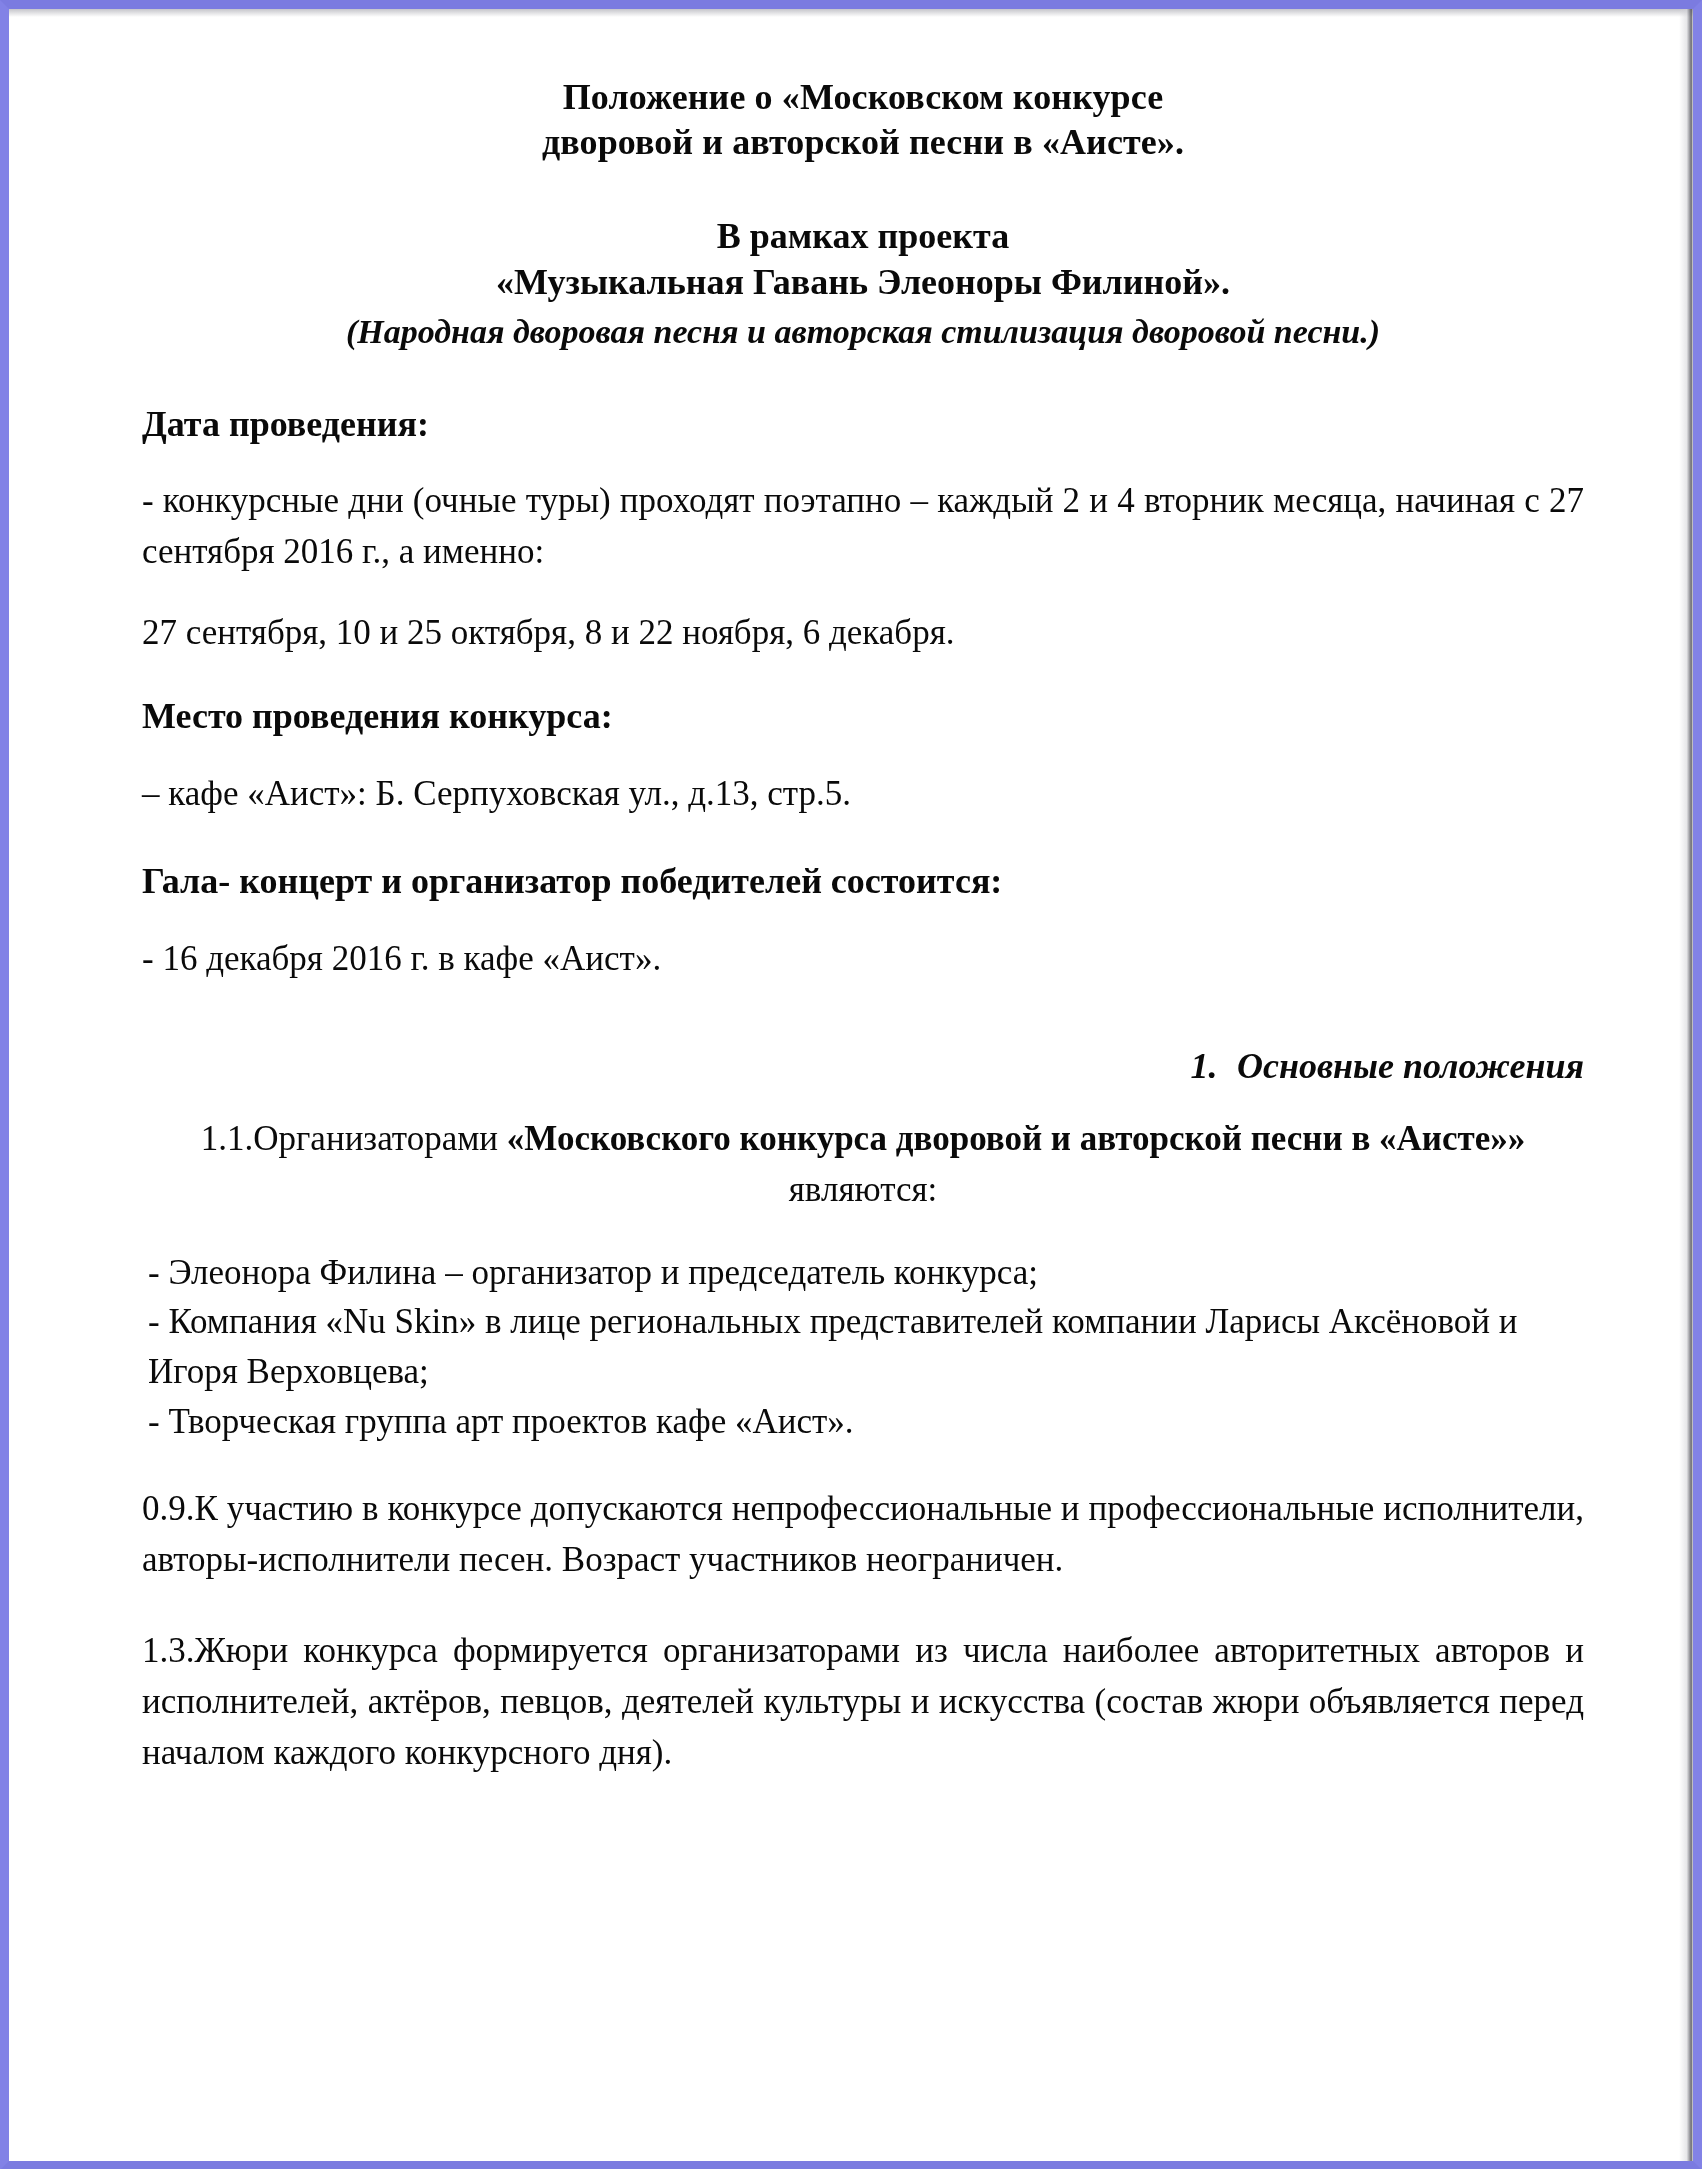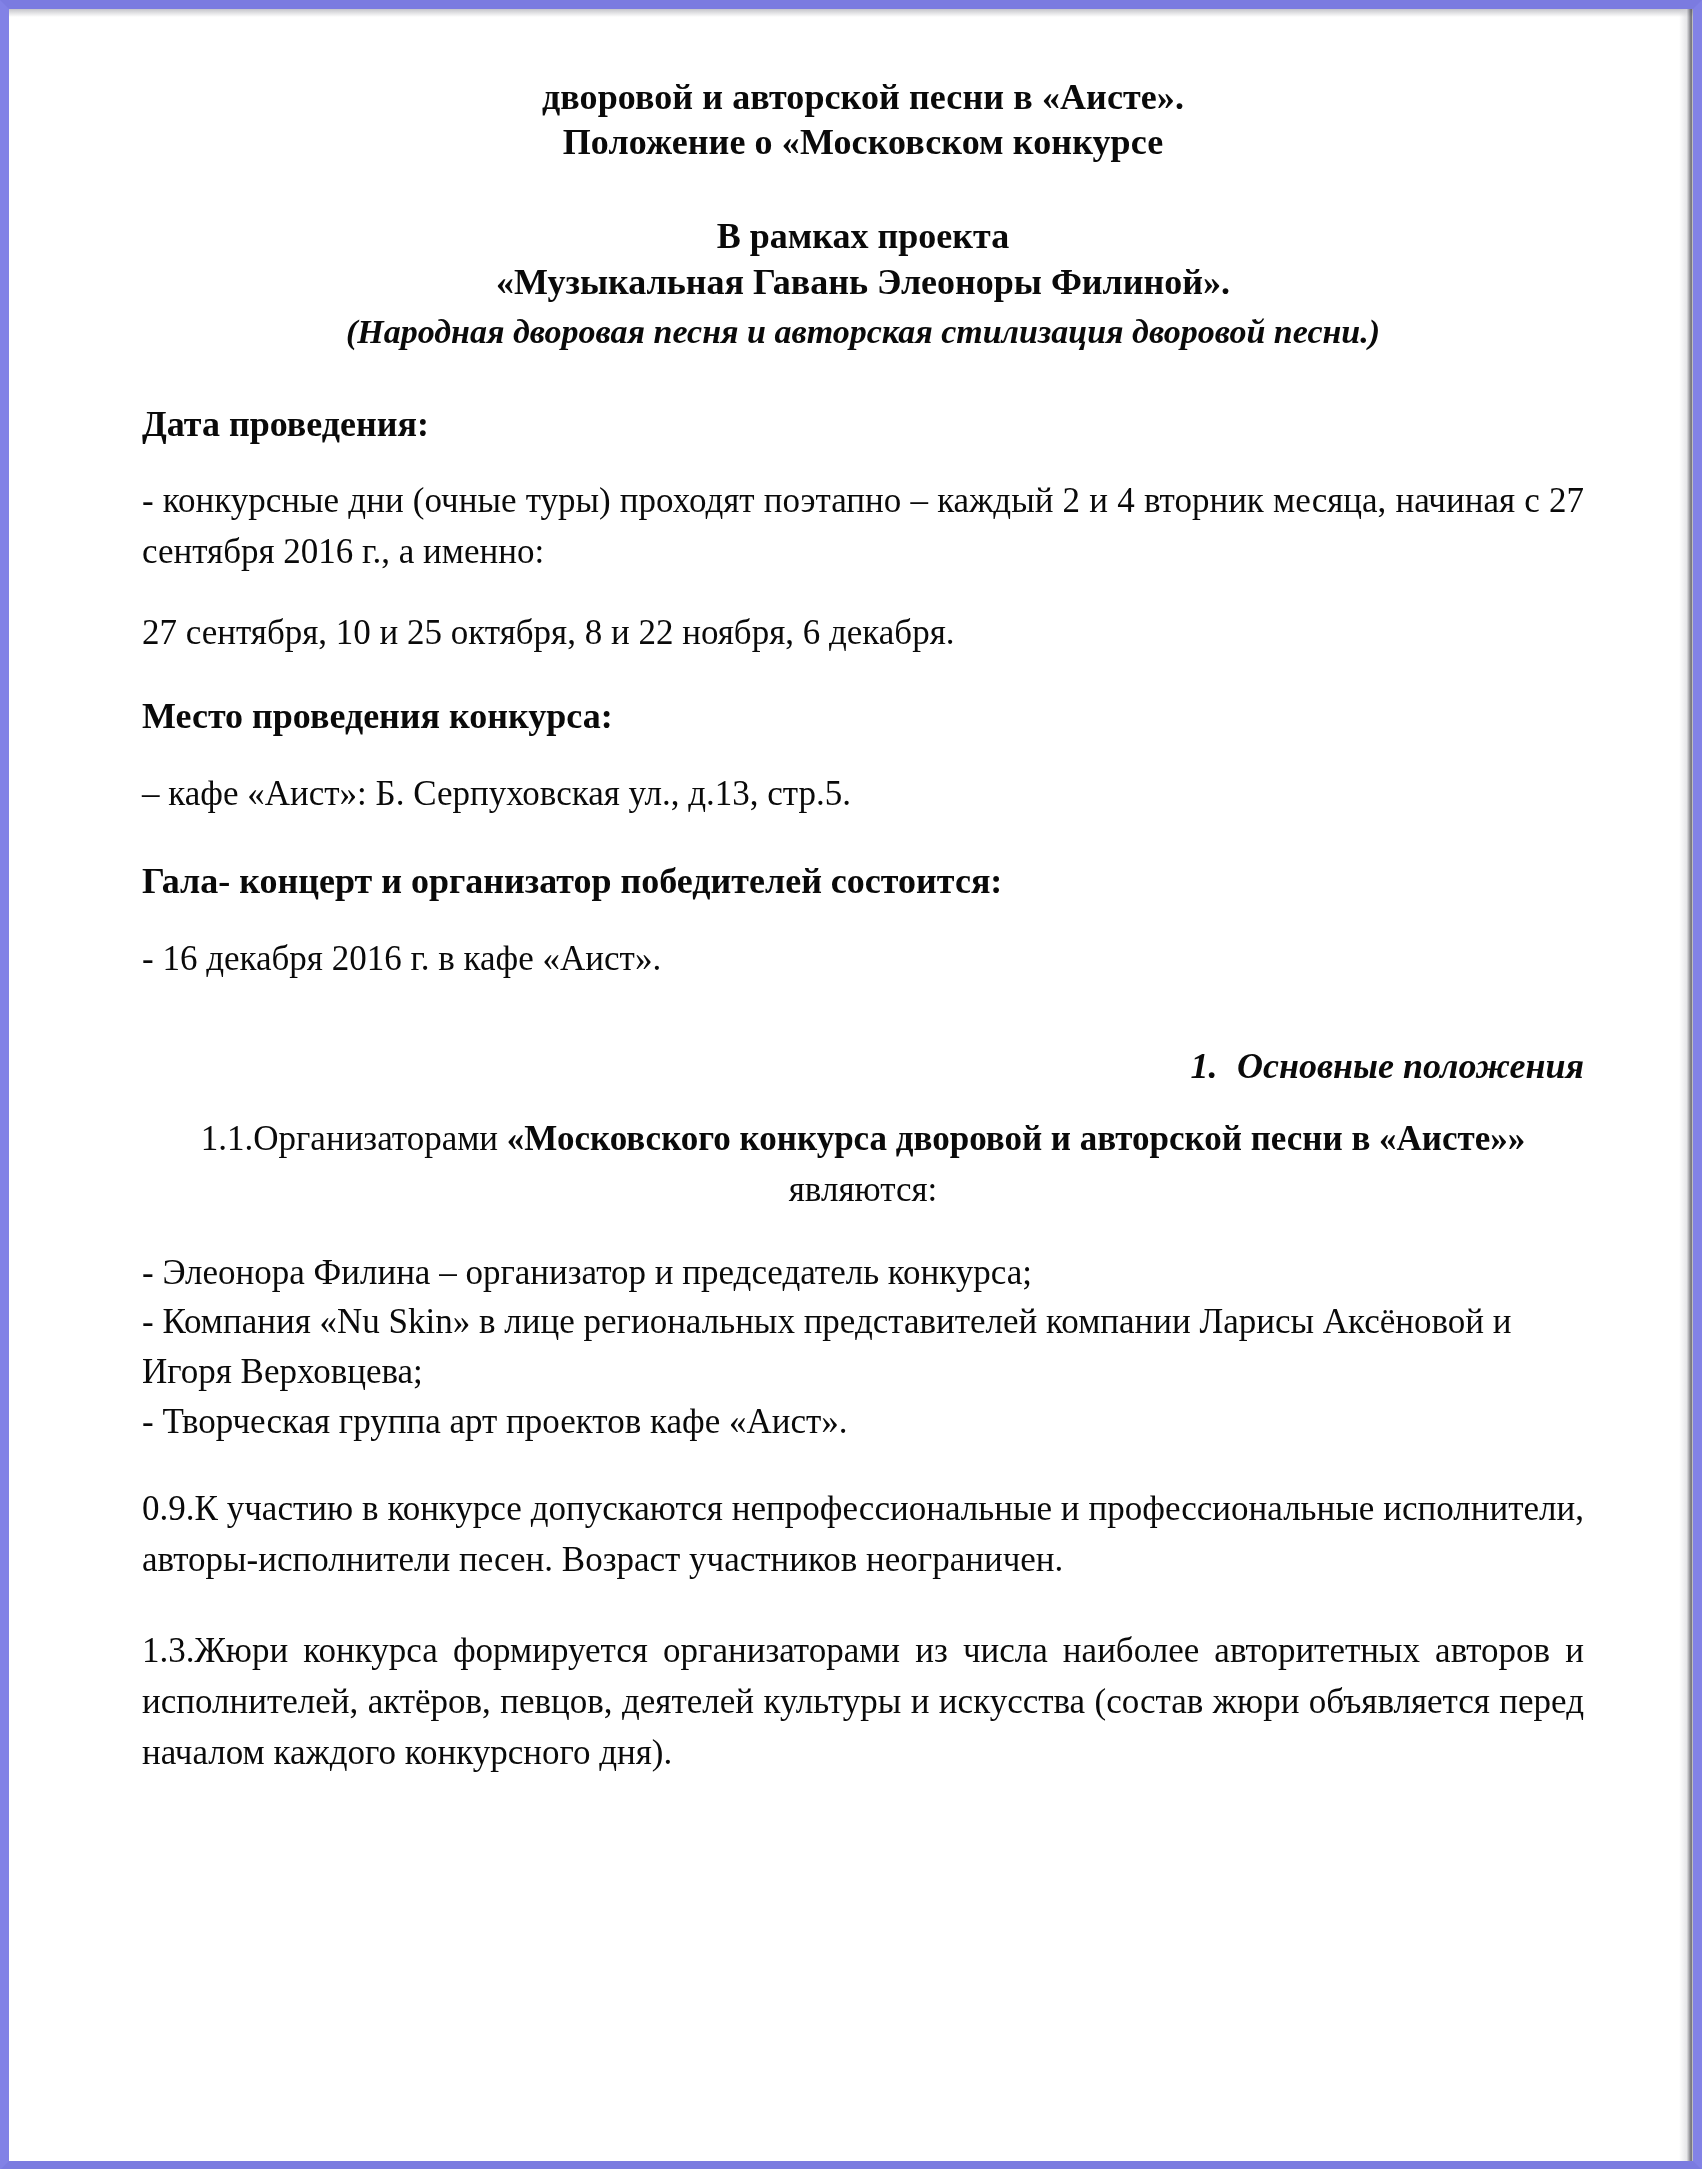--- a/index.html
+++ b/index.html
@@ -124,40 +124,40 @@
 
   .para-11 { text-align: center; }
   .para-11 .b { font-weight: bold; }
 
   .org-list {
     font-size: 35px;
     line-height: 1.42;
     margin-top: 32px;
     text-align: left;
   }
-  .org-list .org-item { display: block; }
+  .org-list .org-item { display: block; margin-left: 6px; }
 
   .para-12 { margin-top: 37px; }
   .para-13 { margin-top: 39px; }
 
   b, .b { font-weight: bold; }
 </style>
 </head>
 <body>
 
 <div class="page-frame">
   <div class="scan-shadow-top"></div>
   <div class="scan-shadow-right"></div>
 
   <div class="doc-body">
     <div class="content">
 
       <div class="title-block">
+        <span class="title-line">Положение о «Московском конкурсе</span>
         <span class="title-line">дворовой и авторской песни в «Аисте».</span>
-        <span class="title-line">Положение о «Московском конкурсе</span>
       </div>
 
       <div class="project-block">
         <span class="b">В рамках проекта</span>
         <span class="b">«Музыкальная Гавань Элеоноры Филиной».</span>
         <span class="project-note">(Народная дворовая песня и авторская стилизация дворовой песни.)</span>
       </div>
 
       <div class="center-head head-date">Дата проведения:</div>
       <div class="para">-  конкурсные  дни  (очные  туры)  проходят  поэтапно – каждый  2  и  4 вторник месяца, начиная с 27 сентября 2016 г., а именно:</div>

